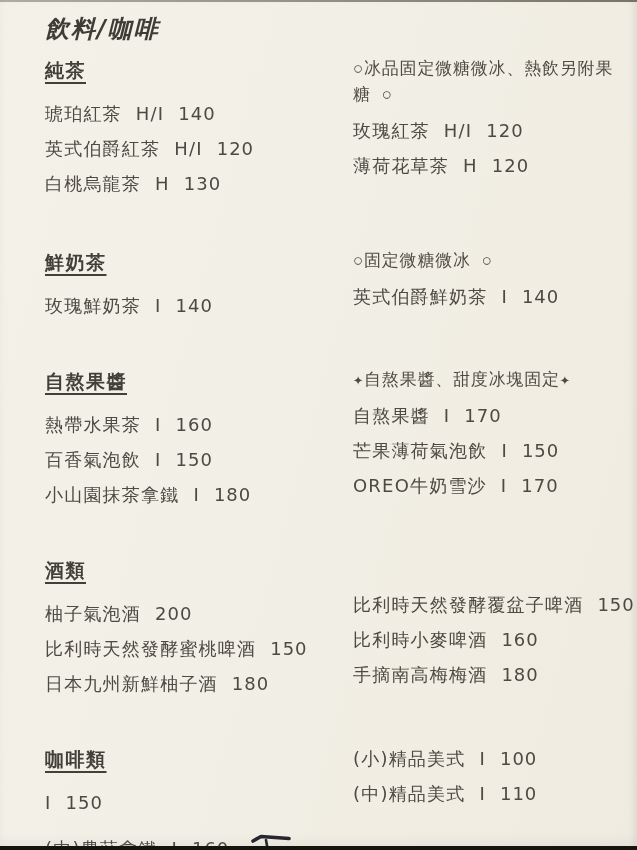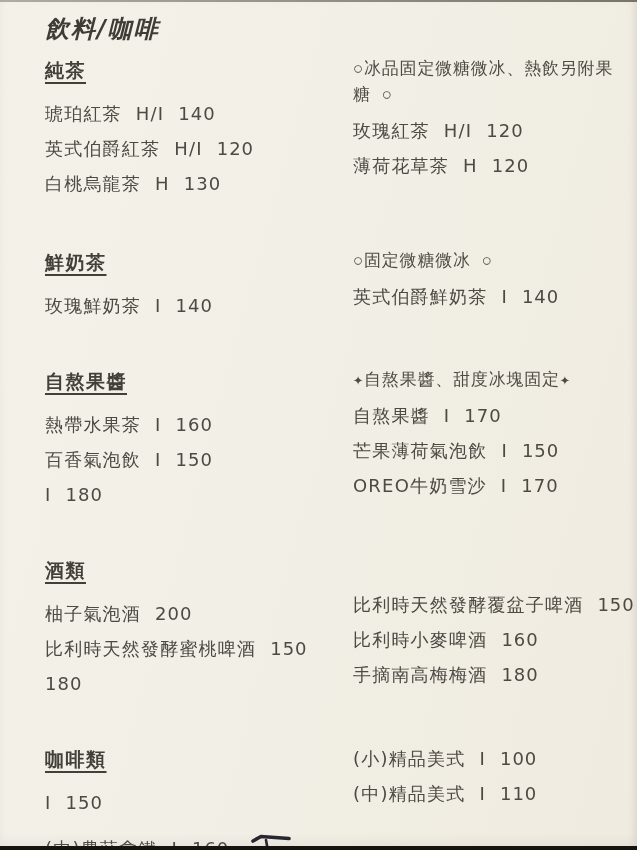--- a/index.html
+++ b/index.html
@@ -113,20 +113,21 @@
         <span class="iname">熱帶水果茶</span>
         <span class="isize">I</span>
         <span class="iprice">160</span>
       </div>
       <div class="row">
         <span class="iname">百香氣泡飲</span>
         <span class="isize">I</span>
         <span class="iprice">150</span>
       </div>
       <div class="row">
+        <span class="iname">小山園抹茶拿鐵</span>
         <span class="isize">I</span>
         <span class="iprice">180</span>
       </div>
     </div>
     <div class="col right">
       <div class="note">✦自熬果醬、甜度冰塊固定✦</div>
       <div class="row">
         <span class="iname">自熬果醬</span>
         <span class="isize">I</span>
         <span class="iprice">170</span>
@@ -151,20 +152,21 @@
         <span class="iname">柚子氣泡酒</span>
 
         <span class="iprice">200</span>
       </div>
       <div class="row">
         <span class="iname">比利時天然發酵蜜桃啤酒</span>
 
         <span class="iprice">150</span>
       </div>
       <div class="row">
+        <span class="iname">日本九州新鮮柚子酒</span>
 
         <span class="iprice">180</span>
       </div>
     </div>
     <div class="col right">
       <div class="note"></div>
       <div class="row">
         <span class="iname">比利時天然發酵覆盆子啤酒</span>
 
         <span class="iprice">150</span>

